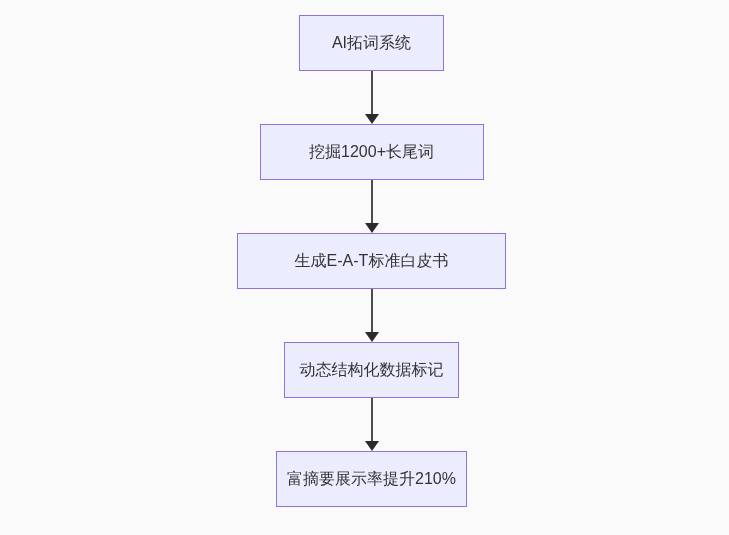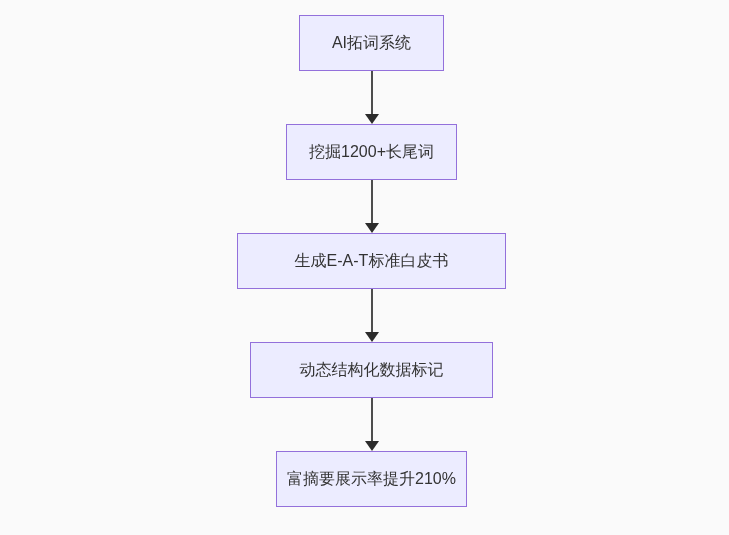--- a/index.html
+++ b/index.html
@@ -35,23 +35,23 @@
     border: 1px solid #9370DB;
     display: flex;
     align-items: center;
     justify-content: center;
     color: #333333;
     font-size: 16px;
     line-height: 1;
     white-space: nowrap;
   }
   .node-1 { width: 145px; }
-  .node-2 { width: 171px; }
+  .node-2 { width: 224px; }
   .node-3 { width: 269px; }
-  .node-4 { width: 243px; }
+  .node-4 { width: 175px; }
   .node-5 { width: 191px; }
   .edge {
     height: 53px;
     display: flex;
     flex-direction: column;
     align-items: center;
     justify-content: flex-end;
   }
   .edge-line {
     width: 2px;

